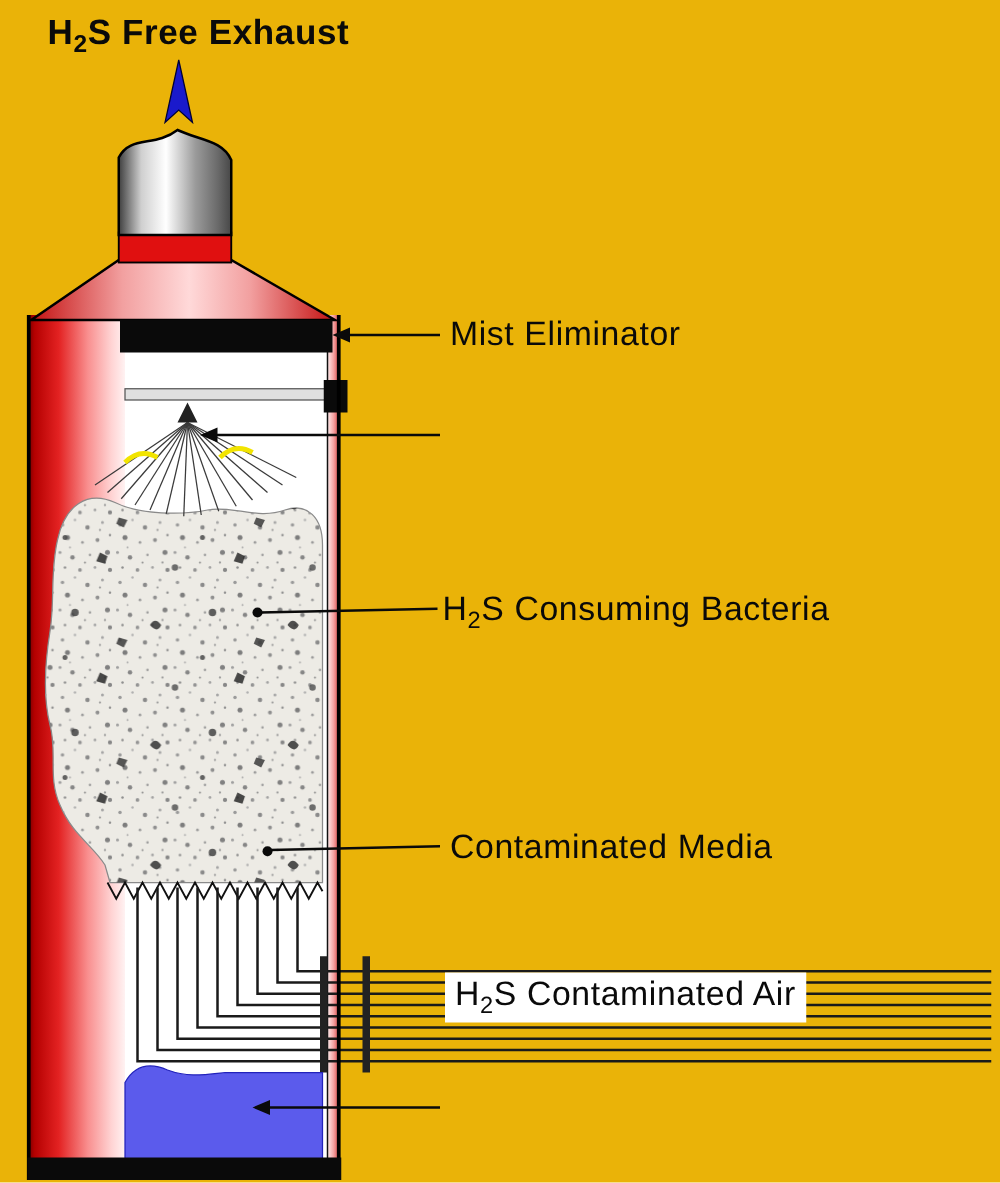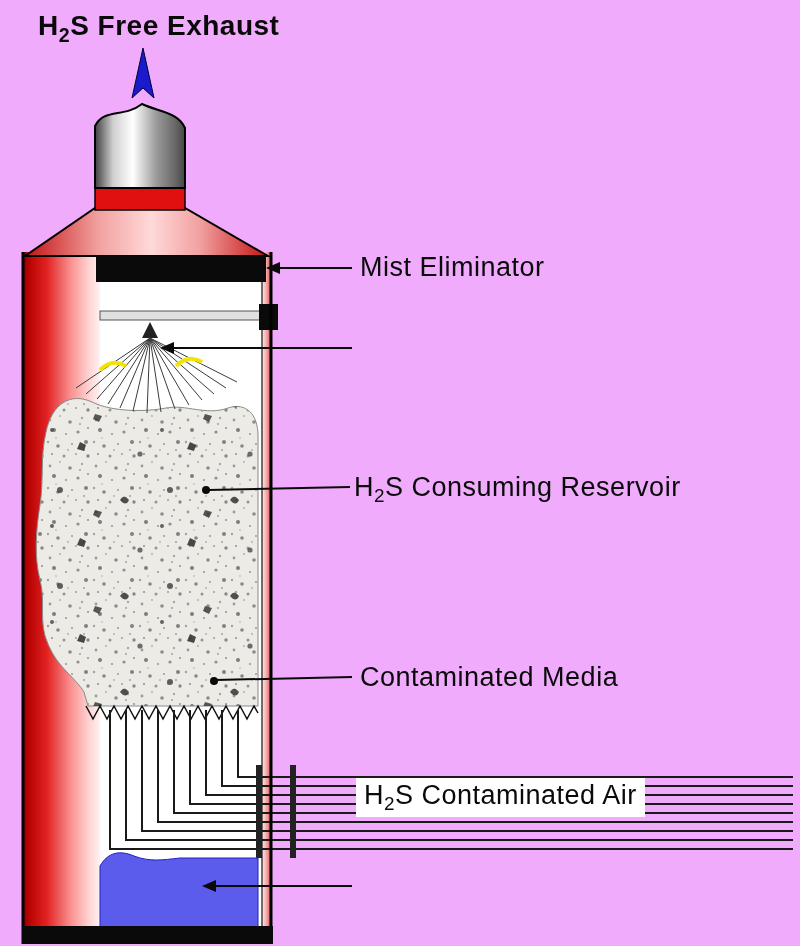--- a/index.html
+++ b/index.html
@@ -1,16 +1,16 @@
 <!DOCTYPE html>
 <html><head>
 <meta charset="utf-8">
 <style>
   html,body { margin:0; padding:0; background:#ffffff; }
-  .stage { position:relative; width:800px; height:946px; background:#f0abfc; overflow:hidden;
+  .stage { position:relative; width:800px; height:946px; background:#eab308; overflow:hidden;
            font-family:"Liberation Sans", sans-serif; }
   svg { position:absolute; left:0; top:0; }
   .lbl { position:absolute; font-size:27px; letter-spacing:0.5px; color:#0a0a0a; white-space:nowrap; }
   .lbl sub { font-size:0.7em; }
   .title { top:10px; left:38px; font-size:28px; font-weight:bold; }
   .lbl-mist { top:252px; left:360px; }
   .lbl-spray { top:332px; left:360px; }
   .lbl-bacteria { top:472px; left:354px; }
   .lbl-media { top:662px; left:360px; }
   .lbl-air { top:778px; left:356px; background:#ffffff; padding:2px 8px; }
@@ -172,20 +172,20 @@
       <line x1="214" y1="886" x2="352" y2="886"></line>
       <polygon points="202,886 216,880 216,892" fill="#0a0a0a" stroke="none"></polygon>
     </g>
   </svg>
 
   <div class="lbl title"><span>H</span><sub>2</sub><span>S Free Exhaust</span></div>
 
   <div class="lbl lbl-mist">Mist Eliminator</div>
 
 
-  <div class="lbl lbl-bacteria"><span>H</span><sub>2</sub><span>S Consuming Reservoir</span></div>
+  <div class="lbl lbl-bacteria"><span>H</span><sub>2</sub><span>S Consuming Bacteria</span></div>
 
   <div class="lbl lbl-media">Contaminated Media</div>
 
   <div class="lbl lbl-air"><span>H</span><sub>2</sub><span>S Contaminated Air</span></div>
 
 
 </div>
 
 </body></html>

